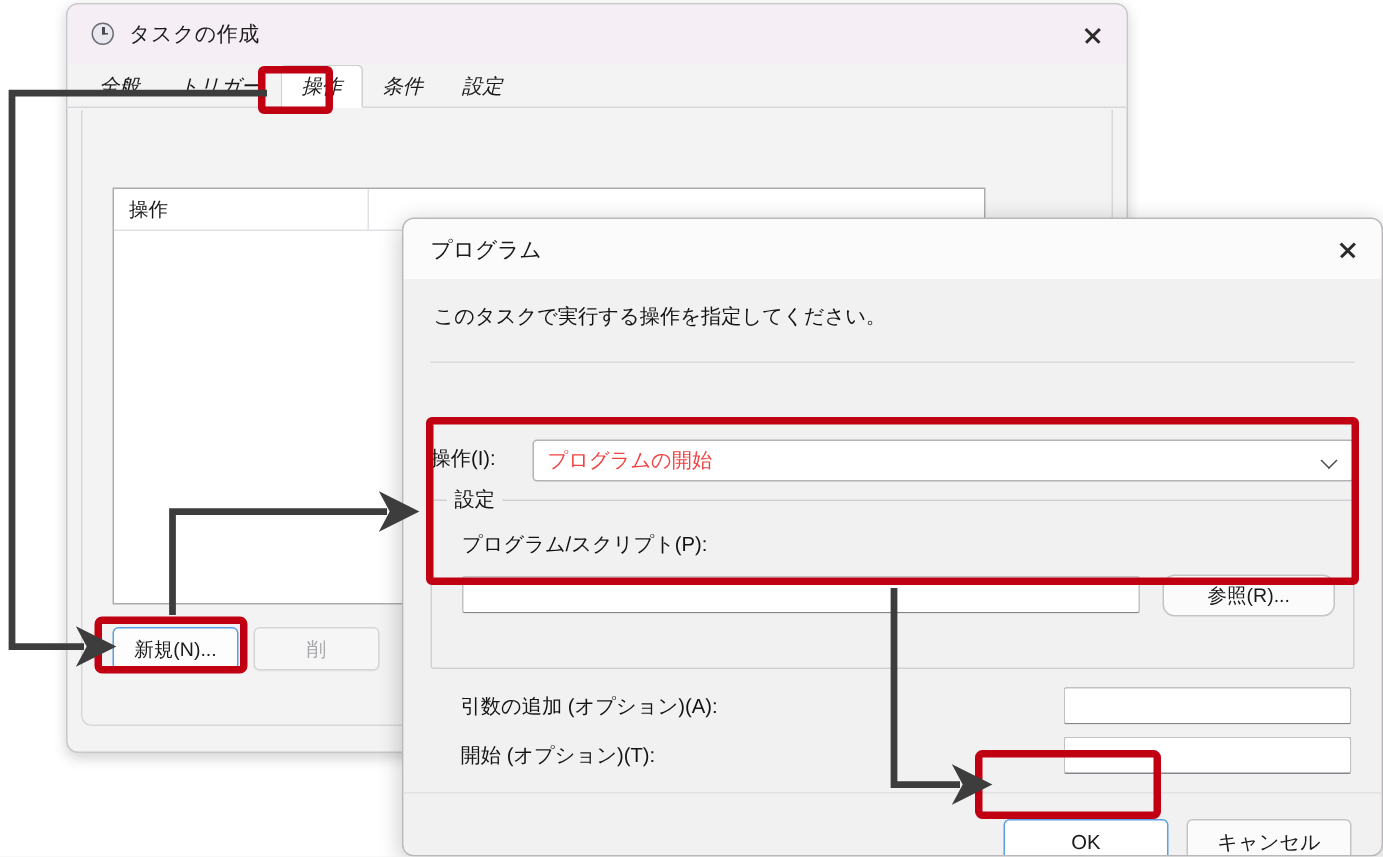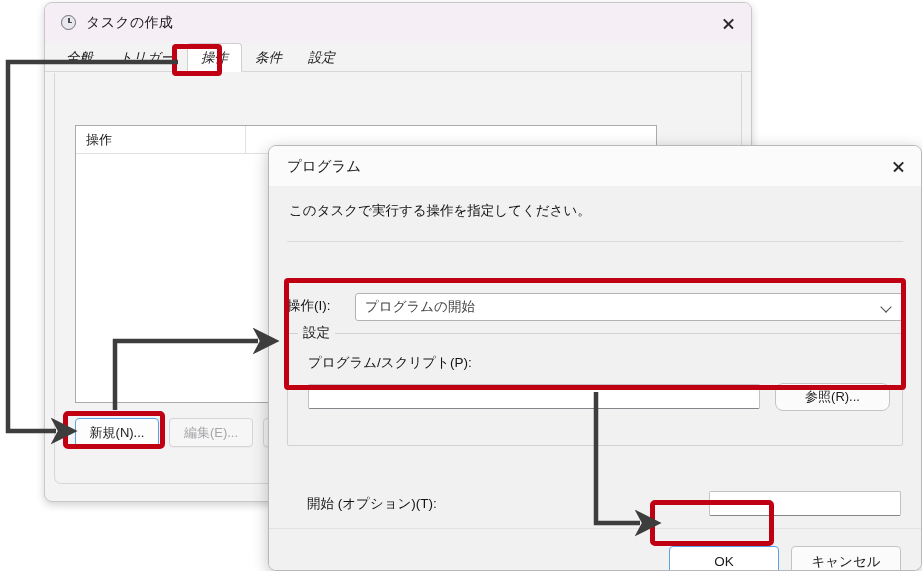--- a/index.html
+++ b/index.html
@@ -133,21 +133,21 @@
     position:absolute;left:18px;top:107px;right:18px;height:26px;
   }
   .lbl-action{
     position:absolute;left:0;top:4px;font-size:13.5px;color:#131313;white-space:nowrap;
   }
   .combo{
     position:absolute;left:68px;right:0;top:0;height:26px;
     background:#ffffff;border:1px solid #b5b2b7;border-radius:3px;
     display:flex;align-items:center;
   }
-  .combo .cval{padding-left:9px;font-size:13.5px;color:#404040;}
+  .combo .cval{padding-left:9px;font-size:13.5px;color:#ef4444;}
   .chev{
     position:absolute;right:11px;top:9px;width:9px;height:9px;
   }
   .chev:before{
     content:"";position:absolute;left:0;top:0;width:7px;height:7px;
     border-right:1.4px solid #4a4a50;border-bottom:1.4px solid #4a4a50;
     transform:rotate(45deg);
   }
 
   .groupbox{
@@ -226,21 +226,20 @@
     <div class="tabpage">
 
       <div class="listview">
         <div class="lv-head">
           <div class="lv-col c1">操作</div>
         </div>
       </div>
 
       <div class="btnrow">
         <div class="wbtn focus">新規(N)...</div>
-        <div class="wbtn disabled">編集(E)...</div>
         <div class="wbtn disabled">削</div>
       </div>
     </div>
   </div>
 
   <div class="win-new">
 
     <div class="titlebar">
       <div class="title-text">プログラム</div>
       <div class="close-btn">
@@ -260,20 +259,24 @@
         </div>
       </div>
 
       <div class="groupbox">
         <div class="gb-title">設定</div>
         <div class="lbl-prog">プログラム/スクリプト(P):</div>
         <input class="tinput inp-prog" type="text" value="" style="">
         <div class="btn-browse">参照(R)...</div>
       </div>
 
+      <div class="row-args">
+        <div class="lbl-opt">引数の追加 (オプション)(A):</div>
+        <input class="tinput inp-opt" type="text" value="" style="">
+      </div>
 
       <div class="row-start">
         <div class="lbl-opt">開始 (オプション)(T):</div>
         <input class="tinput inp-opt" type="text" value="" style="">
       </div>
 
       <div class="nw-footer-sep"></div>
       <div class="nw-buttons">
         <div class="nbtn default">OK</div>
         <div class="nbtn">キャンセル</div>

